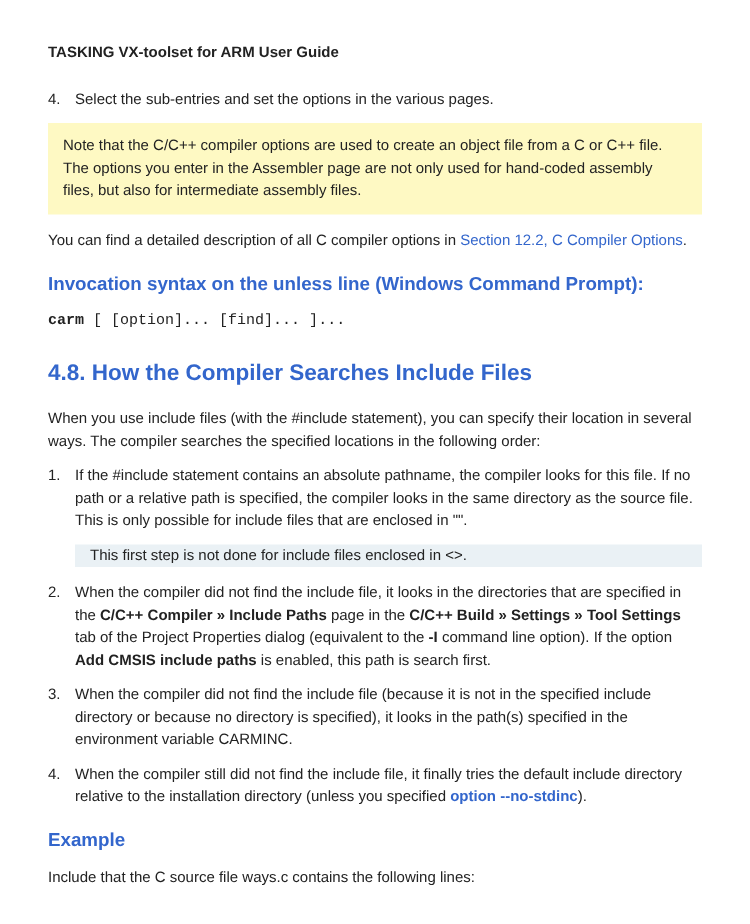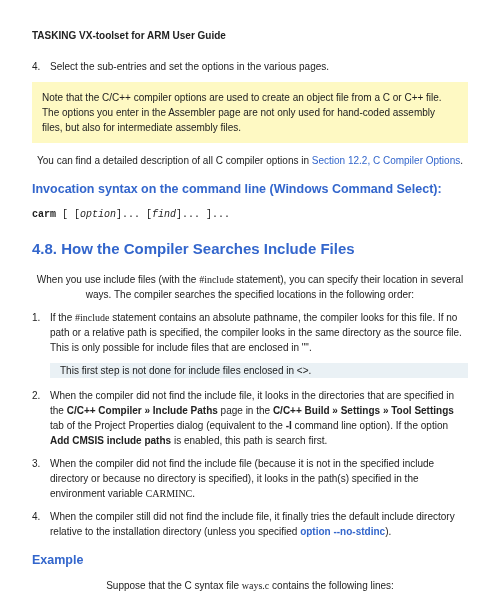--- a/index.html
+++ b/index.html
@@ -36,21 +36,20 @@
     font-size: 10px;
   }
   .note-box-indent {
     background: #eaf1f5;
     padding: 0 10px;
     margin: 8px 0 10px 18px;
     font-size: 10px;
   }
   .para {
     margin: 8px 0;
-    text-align: center;
   }
   .link {
     color: #3366cc;
   }
   .link-opt {
     color: #3366cc;
     font-weight: bold;
   }
   .h2-blue {
     color: #3366cc;
@@ -58,26 +57,25 @@
     font-size: 12.5px;
     margin: 12px 0 8px 0;
   }
   .h1-blue {
     color: #3366cc;
     font-weight: bold;
     font-size: 15px;
     margin: 16px 0 12px 0;
   }
   .code {
-    font-family: Liberation Serif, serif;
+    font-family: Liberation Sans, sans-serif;
     font-size: 10px;
   }
   .code-ital {
     font-family: "Courier New", monospace;
-    font-style: italic;
     font-size: 10px;
   }
   .codeblock {
     font-family: "Courier New", monospace;
     font-size: 10px;
     margin: 6px 0;
     white-space: pre;
   }
   .bold { font-weight: bold; }
 </style>
@@ -90,21 +88,21 @@
   <div class="ol-num">4.</div>
   <div class="ol-text">Select the sub-entries and set the options in the various pages.</div>
 </div>
 
 <div class="note-box">Note that the C/C++ compiler options are used to create an object file from a C or C++ file. The options you enter in the Assembler page are not only used for hand-coded assembly files, but also for intermediate assembly files.</div>
 
 <div class="para">
   <span>You can find a detailed description of all C compiler options in </span><span class="link">Section 12.2, C Compiler Options</span><span>.</span>
 </div>
 
-<div class="h2-blue">Invocation syntax on the command line (Windows Command Select):</div>
+<div class="h2-blue">Invocation syntax on the unless line (Windows Command Prompt):</div>
 
 <div class="codeblock"><span class="bold">carm</span><span> [ [</span><span class="code-ital">option</span><span>]... [</span><span class="code-ital">find</span><span>]... ]...</span></div>
 
 <div class="h1-blue">4.8. How the Compiler Searches Include Files</div>
 
 <div class="para">
   <span>When you use include files (with the </span><span class="code">#include</span><span> statement), you can specify their location in several ways. The compiler searches the specified locations in the following order:</span>
 </div>
 
 <div class="ol-item">
@@ -133,14 +131,14 @@
 <div class="ol-item">
   <div class="ol-num">4.</div>
   <div class="ol-text">
     <span>When the compiler still did not find the include file, it finally tries the default include directory relative to the installation directory (unless you specified </span><span class="link-opt">option --no-stdinc</span><span>).</span>
   </div>
 </div>
 
 <div class="h2-blue">Example</div>
 
 <div class="para">
-  <span>Suppose that the C syntax file </span><span class="code">ways.c</span><span> contains the following lines:</span>
+  <span>Include that the C source file </span><span class="code">ways.c</span><span> contains the following lines:</span>
 </div>
 
 </body></html>

